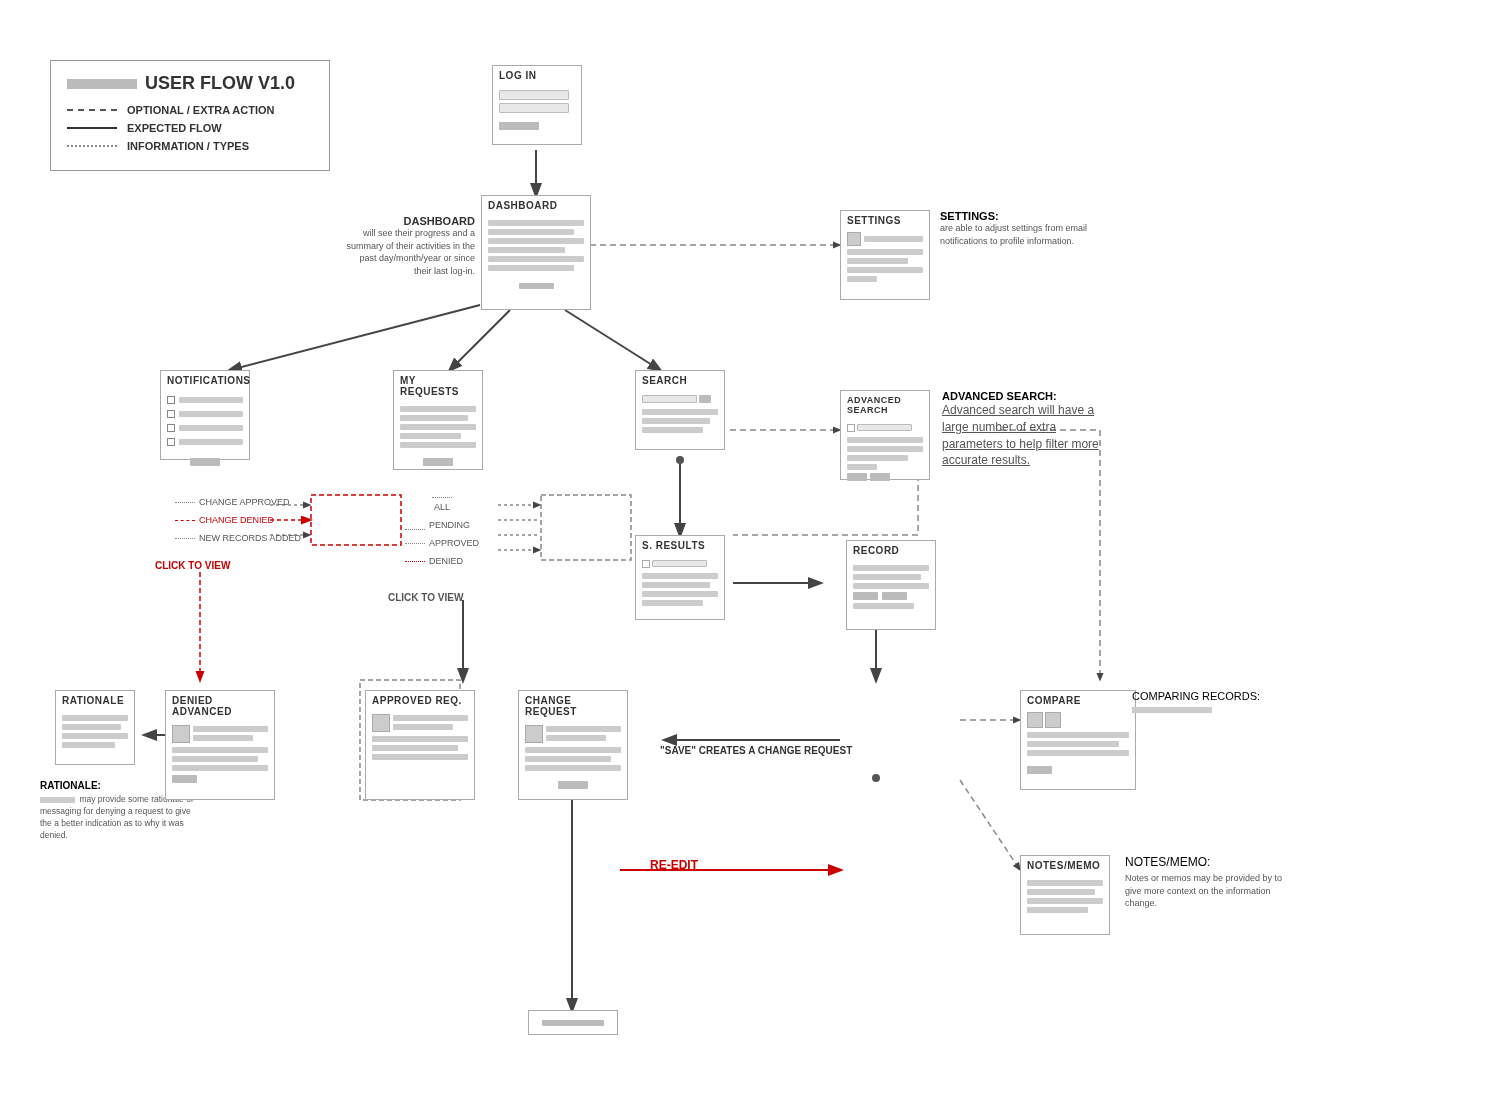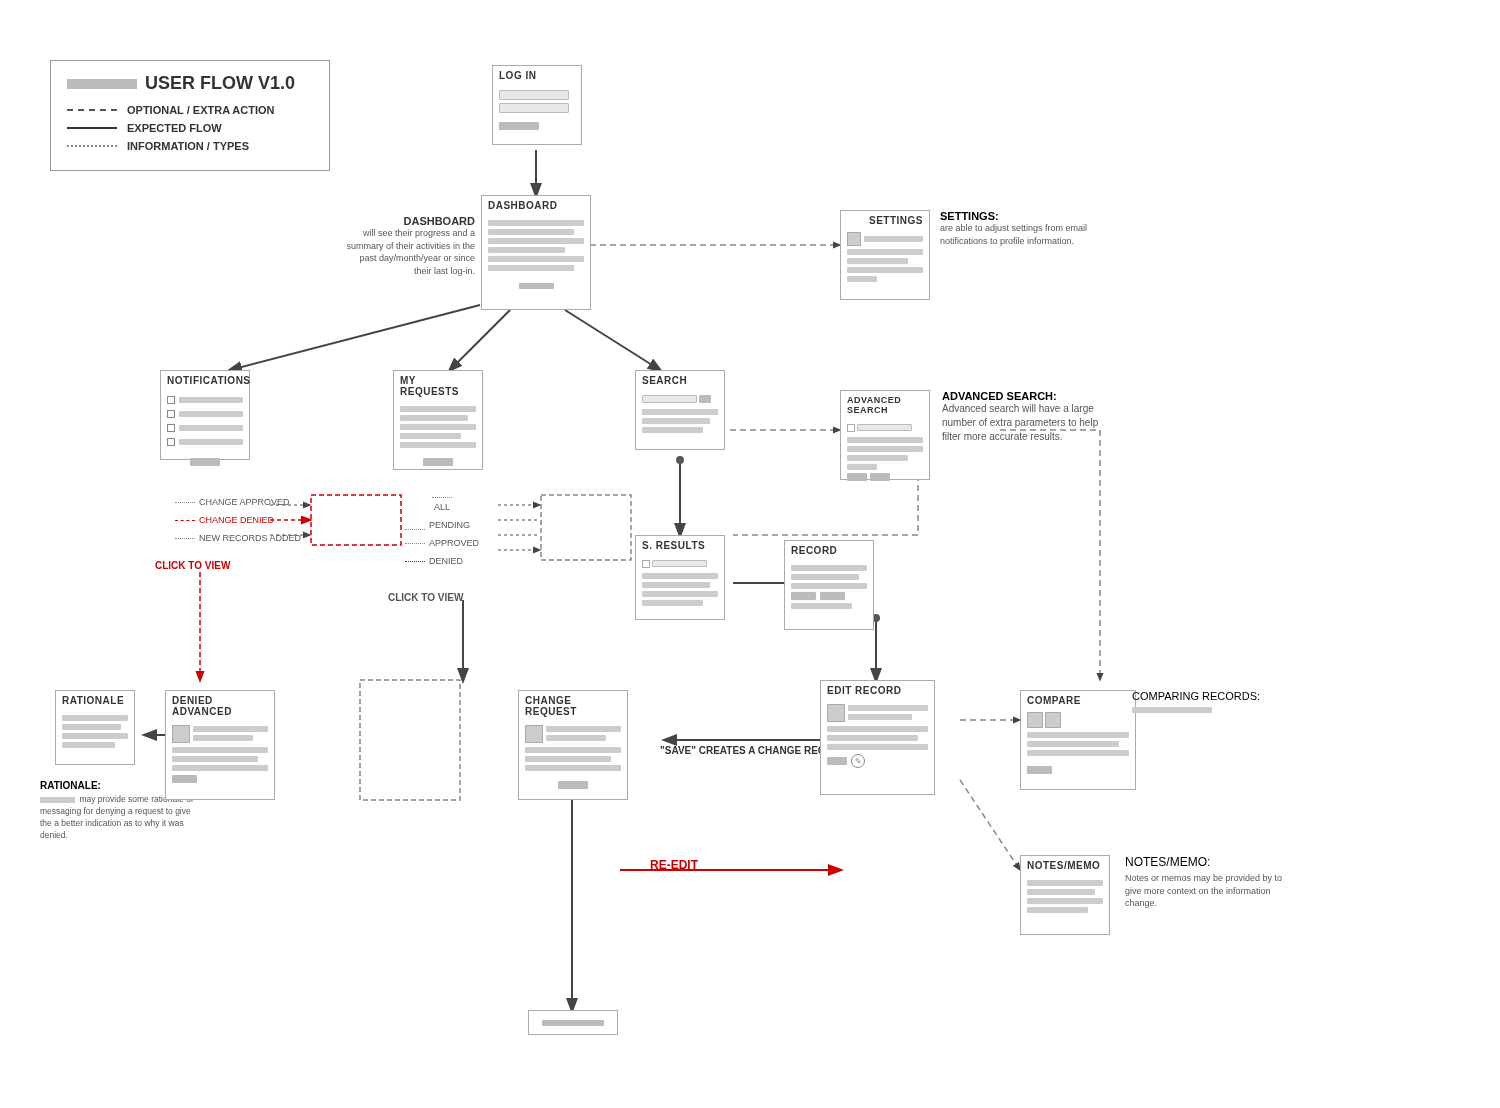--- a/index.html
+++ b/index.html
@@ -273,21 +273,21 @@
         <div class="wf-btn" style="width:35px;height:6px;"></div>
       </div>
     </div>
   </div>
 
   <div style="position:absolute;top:215px;left:340px;text-align:right;width:135px;">
     <div style="font-size:11px;font-weight:bold;color:#333;">DASHBOARD</div>
     <div style="font-size:9px;color:#555;line-height:1.4;">will see their progress and a summary of their activities in the past day/month/year or since their last log-in.</div>
   </div>
 
-  <div class="wf-box" style="width:90px;height:90px;left:840px;top:210px;text-align:right;">
+  <div class="wf-box" style="width:90px;height:90px;left:840px;top:210px;">
     <div class="wf-title">SETTINGS</div>
     <div class="wf-content">
       <div style="display:flex;gap:3px;align-items:center;margin-bottom:3px;">
         <div class="wf-avatar" style="width:14px;height:14px;"></div>
         <div style="flex:1;">
           <div class="wf-line wf-line-full"></div>
         </div>
       </div>
       <div class="wf-line wf-line-full"></div>
       <div class="wf-line wf-line-sm"></div>
@@ -366,21 +366,21 @@
       <div class="wf-line wf-line-xs"></div>
       <div style="display:flex;gap:3px;margin-top:3px;">
         <div class="wf-btn" style="width:20px;"></div>
         <div class="wf-btn" style="width:20px;"></div>
       </div>
     </div>
   </div>
 
   <div style="position:absolute;top:390px;left:942px;width:165px;">
     <div style="font-size:11px;font-weight:bold;">ADVANCED SEARCH:</div>
-    <div style="font-size:10px;color:#555;line-height:1.4;">Advanced search will have a large number of extra parameters to help filter more accurate results.</div>
+    <div style="font-size:12px;color:#555;line-height:1.4;text-decoration:underline;">Advanced search will have a large number of extra parameters to help filter more accurate results.</div>
   </div>
 
   <div style="position:absolute;top:497px;left:175px;">
     <div style="font-size:9px;color:#555;margin-bottom:8px;display:flex;align-items:center;gap:4px;">
       <span style="border-top:1.5px dotted #888;width:20px;display:inline-block;"></span>
       <span>CHANGE APPROVED</span>
     </div>
     <div style="font-size:9px;color:#cc0000;margin-bottom:8px;display:flex;align-items:center;gap:4px;">
       <span style="border-top:1.5px dashed #cc0000;width:20px;display:inline-block;"></span>
       <span>CHANGE DENIED</span>
@@ -421,21 +421,21 @@
         <div style="width:8px;height:8px;border:1px solid #aaa;"></div>
         <div class="wf-input" style="width:55px;height:7px;"></div>
       </div>
       <div class="wf-line wf-line-full"></div>
       <div class="wf-line wf-line-md"></div>
       <div class="wf-line wf-line-full"></div>
       <div class="wf-line wf-line-sm"></div>
     </div>
   </div>
 
-  <div class="wf-box" style="width:90px;height:90px;left:784px;top:540px;">
+  <div class="wf-box" style="width:90px;height:90px;left:846px;top:540px;">
     <div class="wf-title">RECORD</div>
     <div class="wf-content">
       <div class="wf-line wf-line-full"></div>
       <div class="wf-line wf-line-md"></div>
       <div class="wf-line wf-line-full"></div>
       <div style="display:flex;gap:4px;margin-top:3px;">
         <div class="wf-btn" style="width:25px;"></div>
         <div class="wf-btn" style="width:25px;"></div>
       </div>
       <div class="wf-line wf-line-sm" style="margin-top:3px;"></div>
@@ -472,63 +472,59 @@
       </div>
       <div class="wf-line wf-line-full"></div>
       <div class="wf-line wf-line-md"></div>
       <div class="wf-line wf-line-full"></div>
       <div style="display:flex;gap:3px;margin-top:4px;">
         <div class="wf-btn" style="width:25px;"></div>
       </div>
     </div>
   </div>
 
-
-  <div class="wf-box" style="width:110px;height:110px;left:518px;top:690px;">
-    <div class="wf-title">CHANGE REQUEST</div>
+  <div class="wf-box" style="width:110px;height:110px;left:365px;top:690px;">
+    <div class="wf-title">APPROVED REQ.</div>
     <div class="wf-content">
       <div style="display:flex;gap:3px;align-items:center;margin-bottom:3px;">
         <div class="wf-avatar"></div>
         <div style="flex:1;">
           <div class="wf-line wf-line-full"></div>
           <div class="wf-line wf-line-sm"></div>
         </div>
       </div>
       <div class="wf-line wf-line-full"></div>
       <div class="wf-line wf-line-md"></div>
       <div class="wf-line wf-line-full"></div>
-      <div style="text-align:center;margin-top:4px;">
-        <div class="wf-btn" style="width:30px;"></div>
-      </div>
-    </div>
-  </div>
-
-  <div style="position:absolute;top:745px;left:660px;font-size:10px;font-weight:bold;color:#333;">"SAVE" CREATES A CHANGE REQUEST</div>
-
-  <div style="position:absolute;top:858px;left:650px;font-size:12px;font-weight:bold;color:#cc0000;">RE-EDIT</div>
-
-  <div class="wf-box" style="width:115px;height:115px;left:820px;top:680px;">
-    <div class="wf-title">EDIT RECORD</div>
+    </div>
+  </div>
+
+  <div class="wf-box" style="width:110px;height:110px;left:518px;top:690px;">
+    <div class="wf-title">CHANGE REQUEST</div>
     <div class="wf-content">
       <div style="display:flex;gap:3px;align-items:center;margin-bottom:3px;">
         <div class="wf-avatar"></div>
         <div style="flex:1;">
           <div class="wf-line wf-line-full"></div>
           <div class="wf-line wf-line-sm"></div>
         </div>
       </div>
       <div class="wf-line wf-line-full"></div>
       <div class="wf-line wf-line-md"></div>
       <div class="wf-line wf-line-full"></div>
-      <div style="display:flex;gap:4px;margin-top:4px;align-items:center;">
-        <div class="wf-btn" style="width:20px;"></div>
-        <div style="width:14px;height:14px;border:1.5px solid #888;border-radius:50%;display:flex;align-items:center;justify-content:center;font-size:8px;color:#888;">✎</div>
-      </div>
-    </div>
-  </div>
+      <div style="text-align:center;margin-top:4px;">
+        <div class="wf-btn" style="width:30px;"></div>
+      </div>
+    </div>
+  </div>
+
+  <div style="position:absolute;top:745px;left:660px;font-size:10px;font-weight:bold;color:#333;">"SAVE" CREATES A CHANGE REQUEST</div>
+
+  <div style="position:absolute;top:858px;left:650px;font-size:12px;font-weight:bold;color:#cc0000;">RE-EDIT</div>
+
 
   <div class="wf-box" style="width:116px;height:100px;left:1020px;top:690px;">
     <div class="wf-title">COMPARE</div>
     <div class="wf-content">
       <div style="display:flex;gap:2px;margin-bottom:4px;">
         <div class="wf-avatar" style="width:16px;height:16px;"></div>
         <div class="wf-avatar" style="width:16px;height:16px;"></div>
       </div>
       <div class="wf-line wf-line-full"></div>
       <div class="wf-line wf-line-md"></div>

